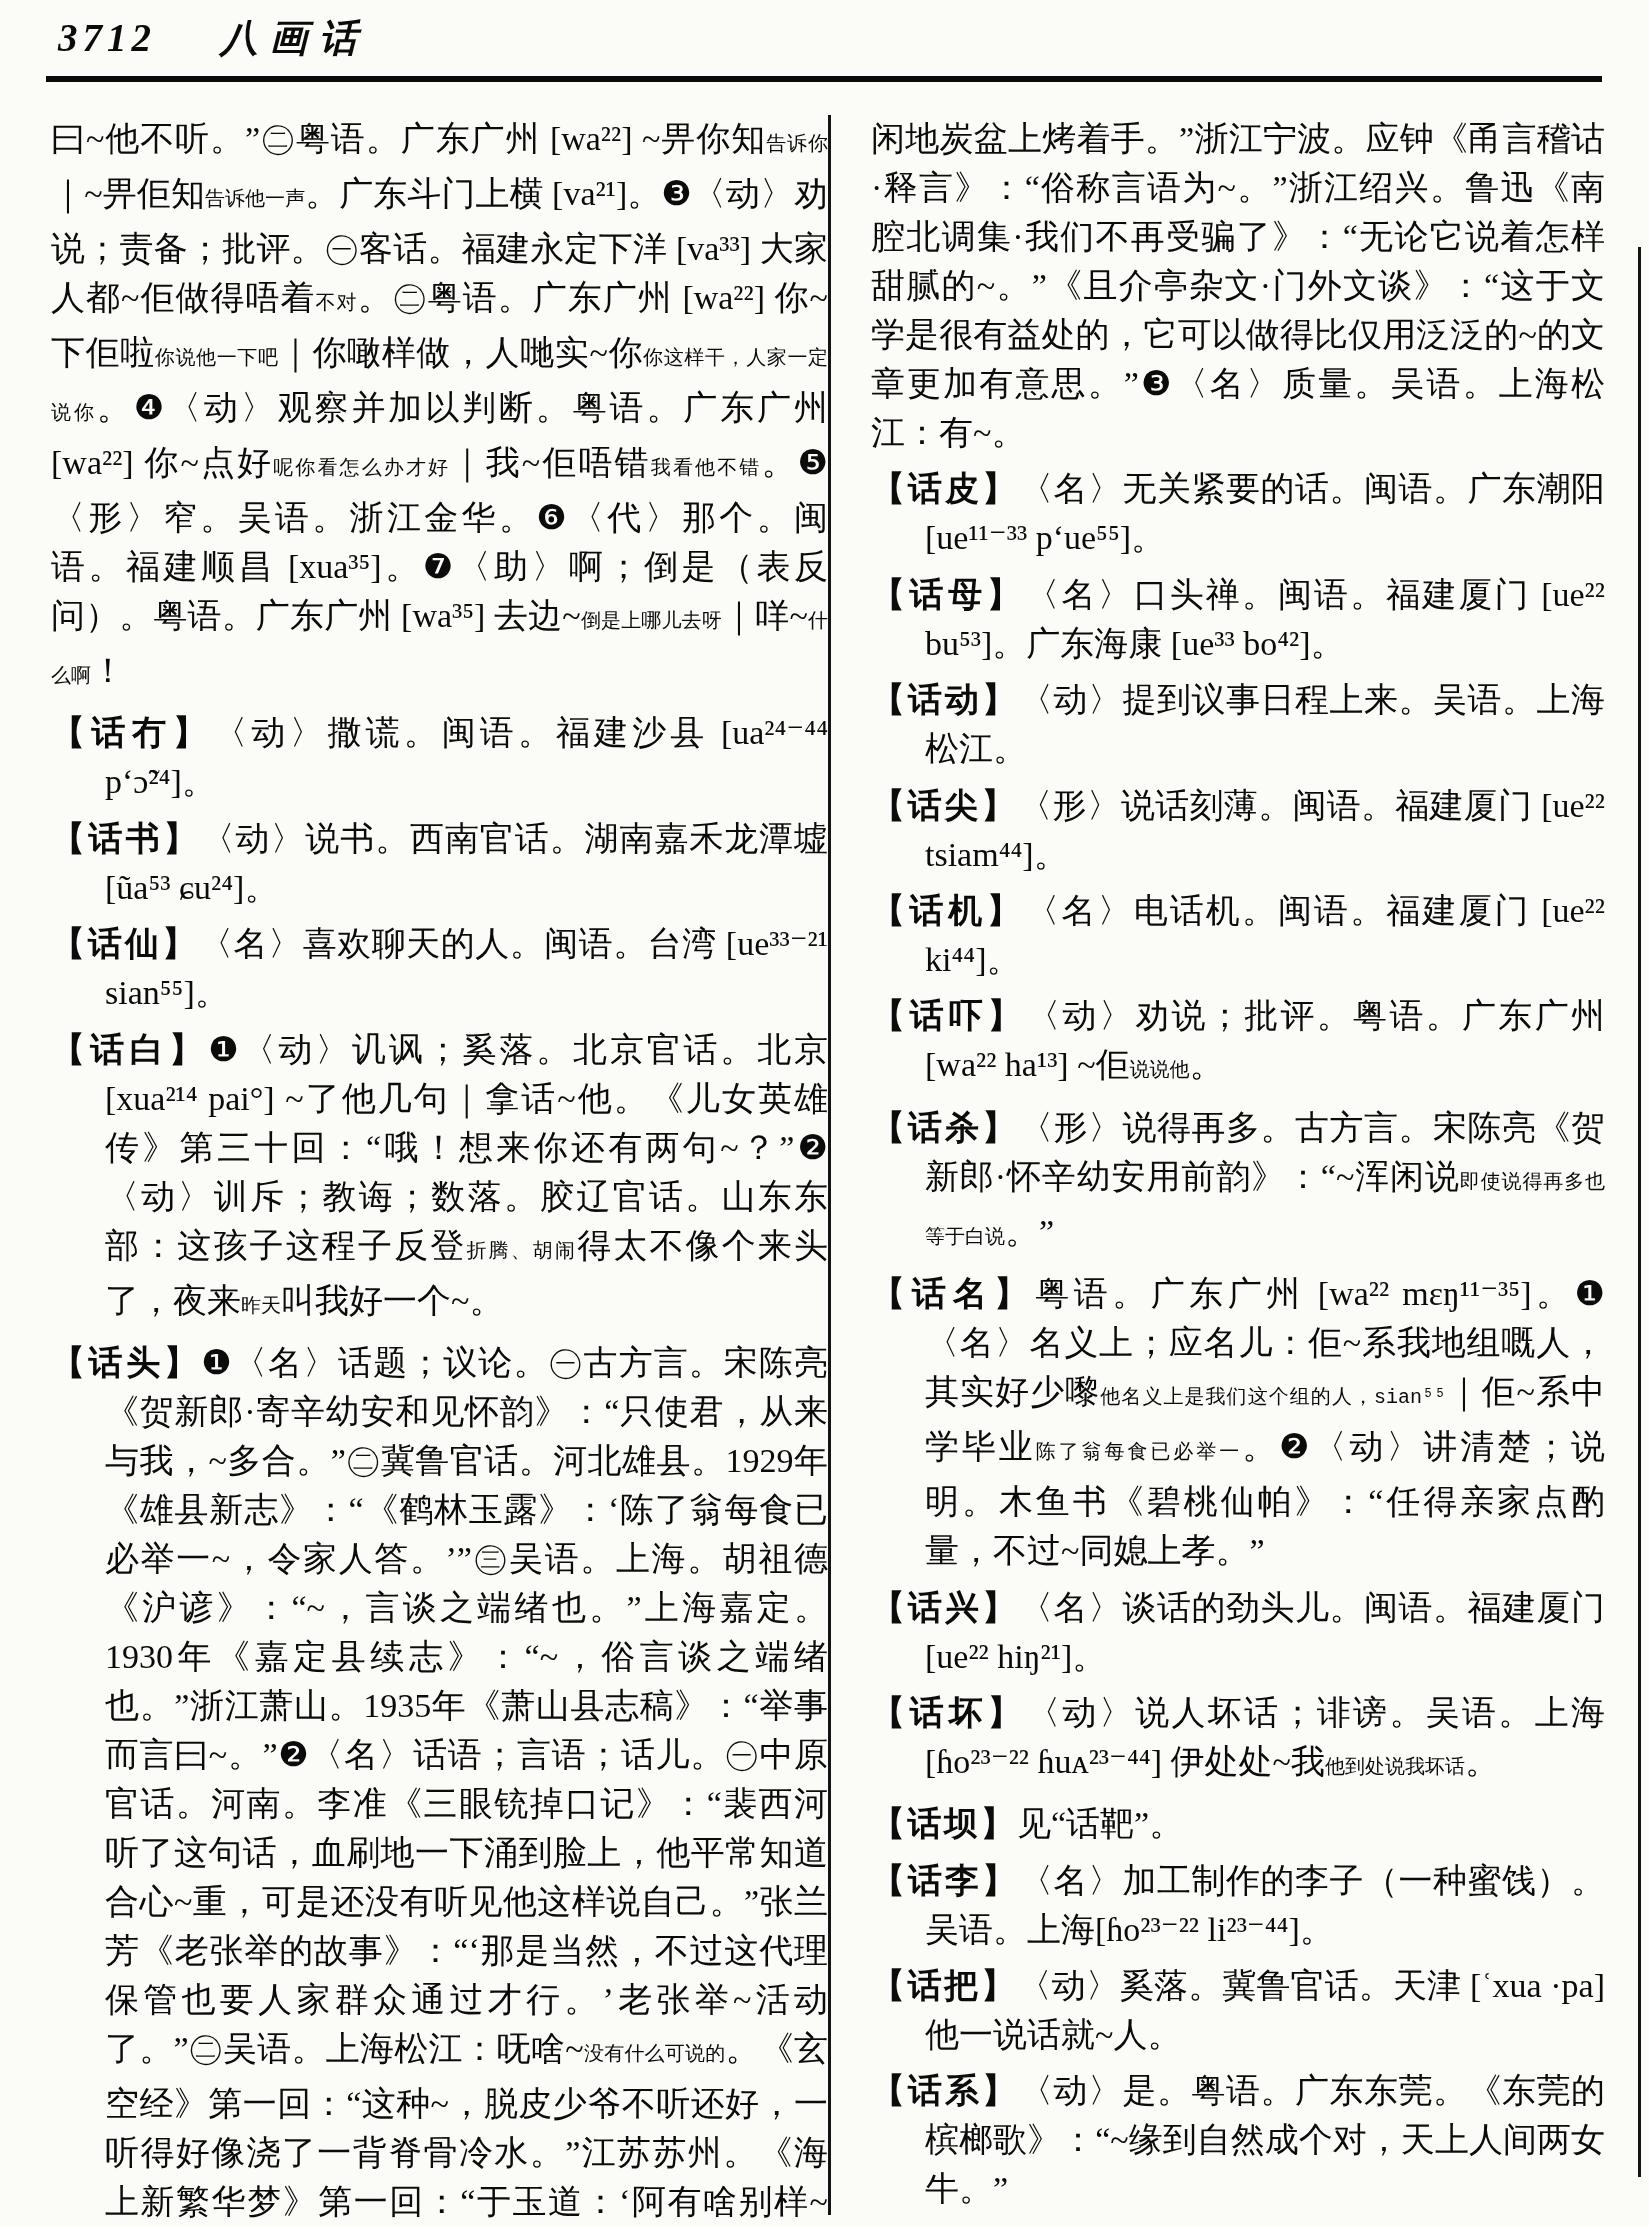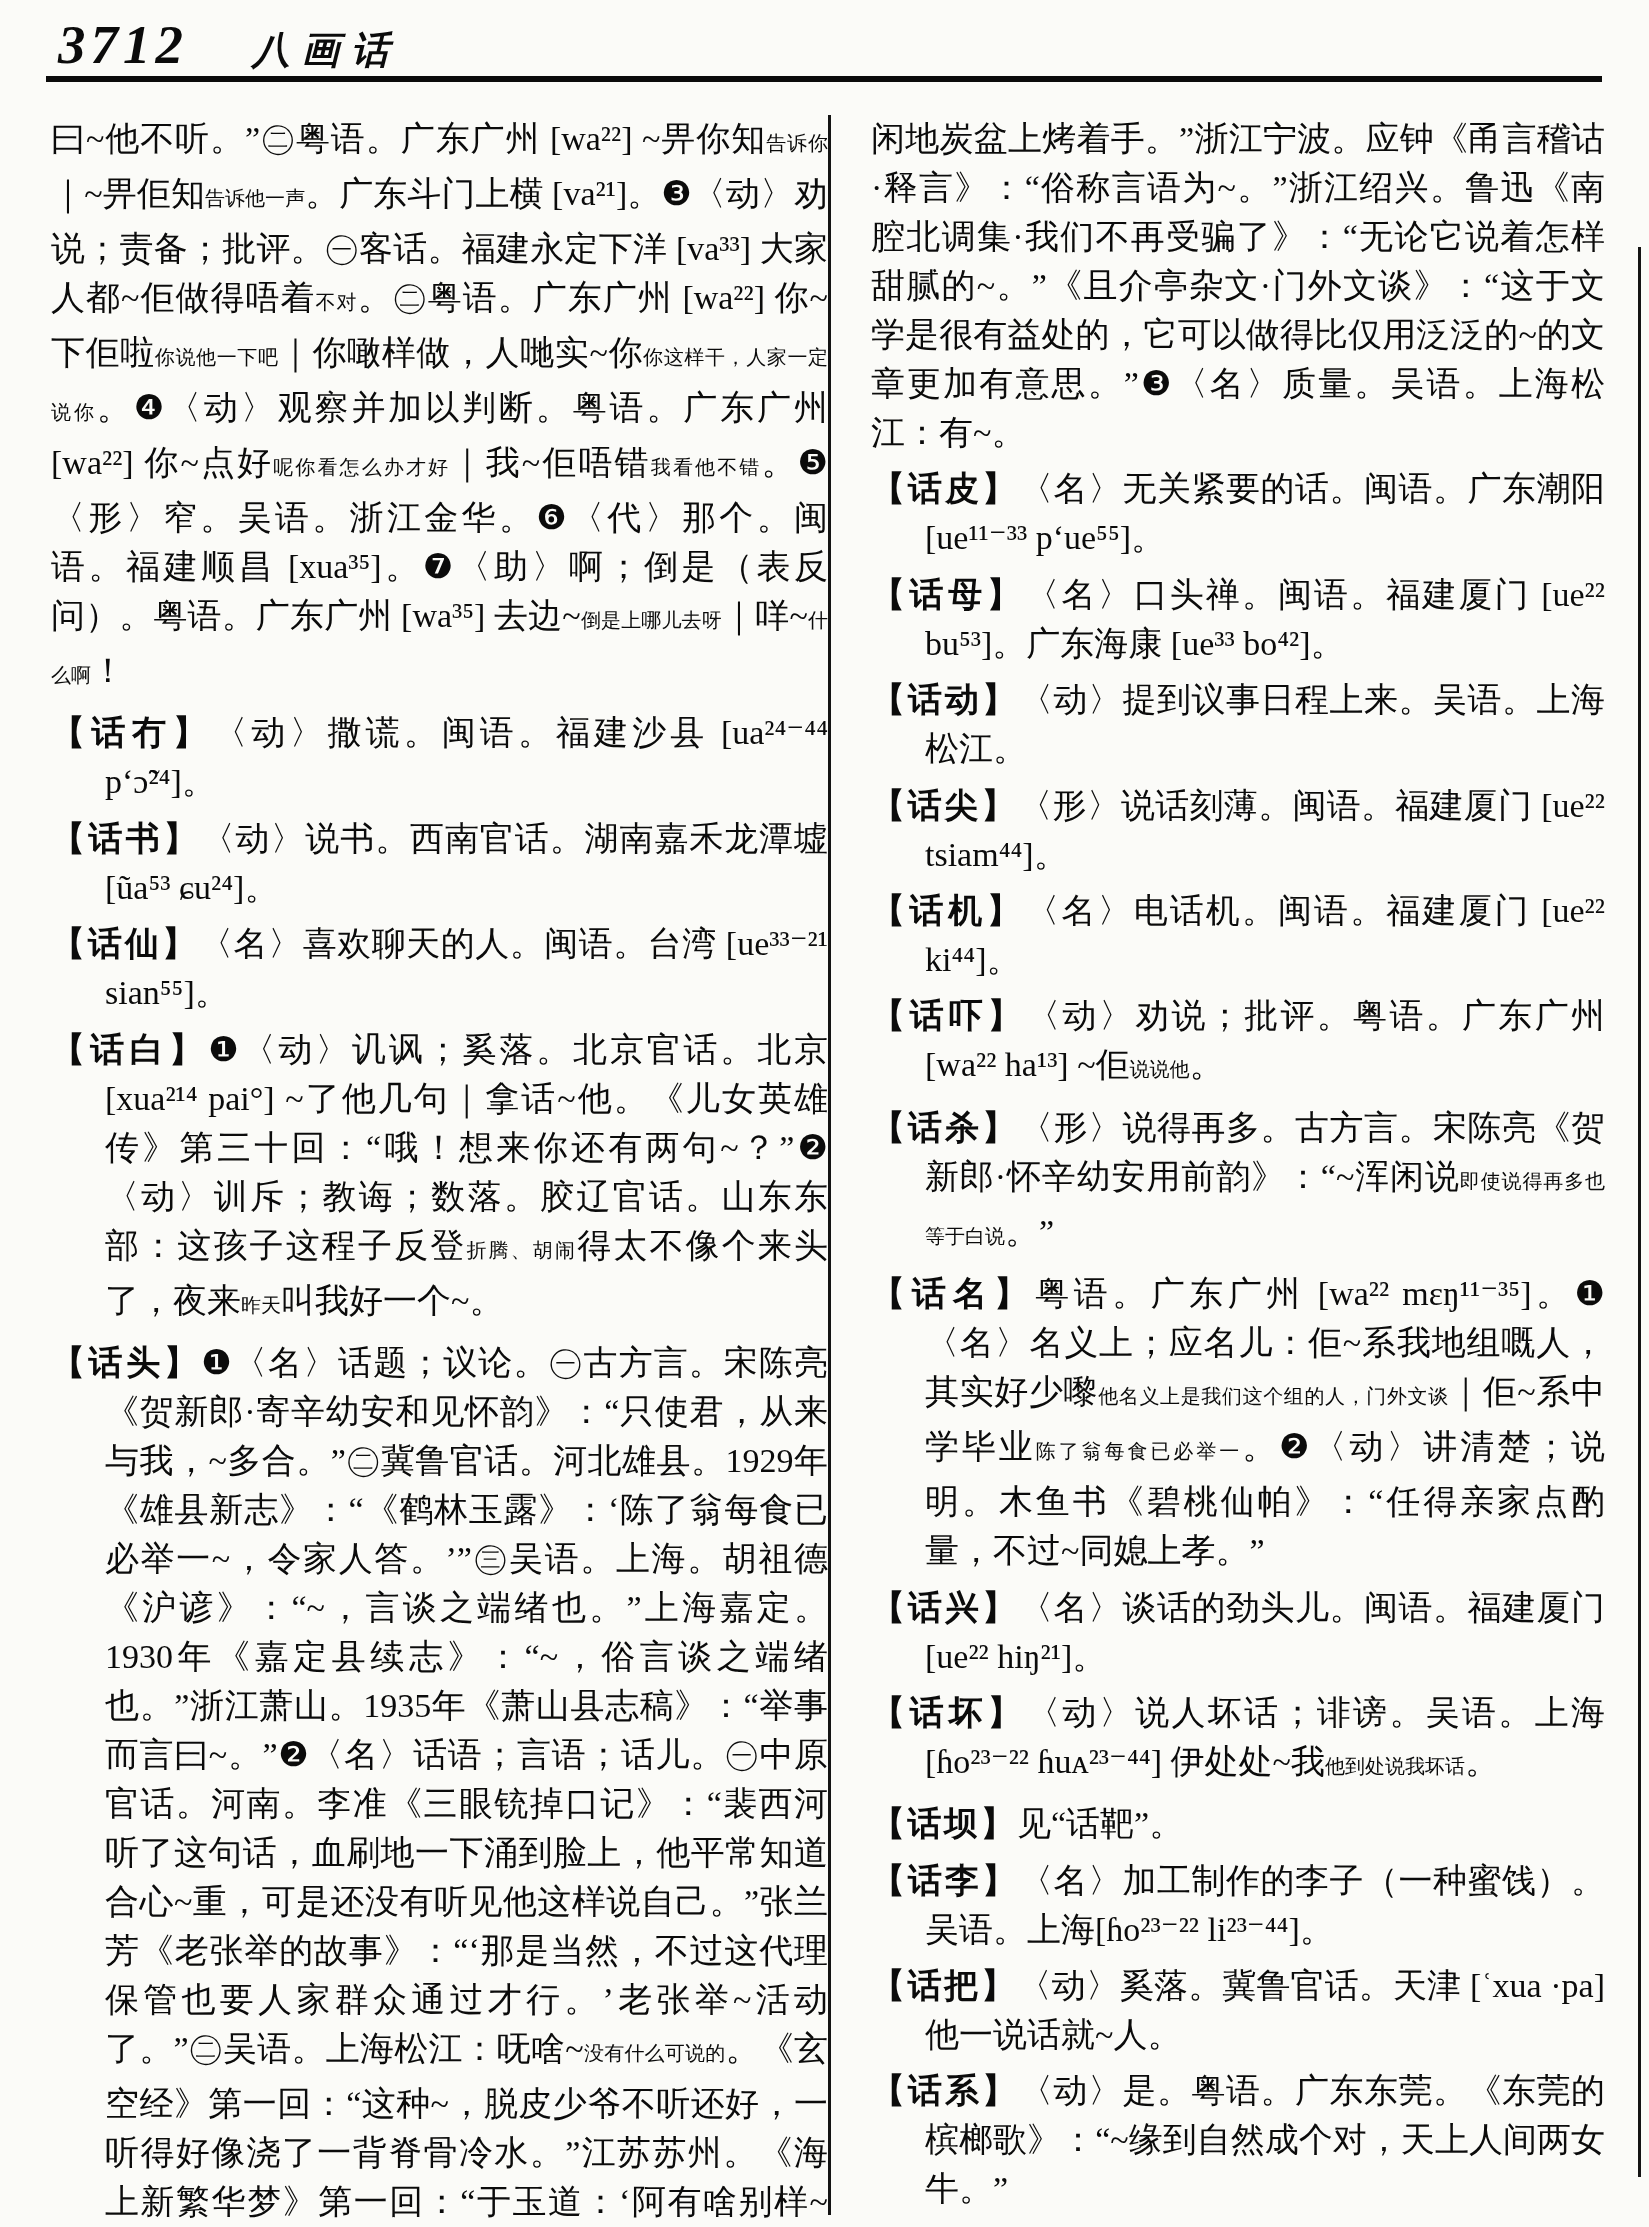--- a/index.html
+++ b/index.html
@@ -3,21 +3,21 @@
 <meta charset="utf-8">
 <style>
   html,body{margin:0;padding:0;}
   body{
     width:1650px;height:2227px;position:relative;
     background:#fbfbf8;color:#0b0b0b;
     font-family:"Liberation Serif","DejaVu Serif",serif;
     overflow:hidden;
   }
   .pagehdr{position:absolute;top:13.2px;left:58px;white-space:nowrap;}
-  .pagenum{font-size:55px;font-weight:bold;font-style:italic;letter-spacing:5px;}
+  .pagenum{font-size:39px;font-weight:bold;font-style:italic;letter-spacing:5px;}
   .sect{font-size:38px;font-weight:bold;margin-left:64px;letter-spacing:11.5px;font-style:italic;}
   .hdr-rule{position:absolute;top:76px;left:46px;width:1556px;height:5.8px;background:#0b0b0b;}
   .col{position:absolute;top:114px;font-size:34px;line-height:49px;text-align:justify;}
   .col-left{left:51px;width:777px;}
   .col-right{left:871px;width:734px;}
   .col p{margin:0 0 7.4px 0;}
   p.entry{padding-left:54px;text-indent:-54px;margin-top:5px;}
   p.cont{text-indent:0;}
   .head{font-weight:bold;letter-spacing:2.5px;}
   .small{font-size:20px;font-family:Liberation Mono, monospace;}
@@ -44,21 +44,21 @@
 <div class="divider"></div>
 <div class="col col-right" id="col-right">
     <p class="cont"><span>闲地炭盆上烤着手。”浙江宁波。应钟《甬言稽诂·释言》：“俗称言语为~。”浙江绍兴。鲁迅《南腔北调集·我们不再受骗了》：“无论它说着怎样甜腻的~。”《且介亭杂文·门外文谈》：“这于文学是很有益处的，它可以做得比仅用泛泛的~的文章更加有意思。”❸〈名〉质量。吴语。上海松江：有~。</span></p>
     <p class="entry"><span class="head">【话皮】</span><span>〈名〉无关紧要的话。闽语。广东潮阳[ue¹¹⁻³³ p‘ue⁵⁵]。</span></p>
     <p class="entry"><span class="head">【话母】</span><span>〈名〉口头禅。闽语。福建厦门 [ue²² bu⁵³]。广东海康 [ue³³ bo⁴²]。</span></p>
     <p class="entry"><span class="head">【话动】</span><span>〈动〉提到议事日程上来。吴语。上海松江。</span></p>
     <p class="entry"><span class="head">【话尖】</span><span>〈形〉说话刻薄。闽语。福建厦门 [ue²² tsiam⁴⁴]。</span></p>
     <p class="entry"><span class="head">【话机】</span><span>〈名〉电话机。闽语。福建厦门 [ue²² ki⁴⁴]。</span></p>
     <p class="entry"><span class="head">【话吓】</span><span>〈动〉劝说；批评。粤语。广东广州[wa²² ha¹³] ~佢</span><span class="small">说说他</span><span>。</span></p>
     <p class="entry"><span class="head">【话杀】</span><span>〈形〉说得再多。古方言。宋陈亮《贺新郎·怀辛幼安用前韵》：“~浑闲说</span><span class="small">即使说得再多也等于白说</span><span>。”</span></p>
-    <p class="entry"><span class="head">【话名】</span><span>粤语。广东广州 [wa²² mɛŋ¹¹⁻³⁵]。❶〈名〉名义上；应名儿：佢~系我地组嘅人，其实好少嚟</span><span class="small">他名义上是我们这个组的人，门外文谈</span><span>｜佢~系中学毕业</span><span class="small">陈了翁每食已必举一</span><span>。❷〈动〉讲清楚；说明。木鱼书《碧桃仙帕》：“任得亲家点酌量，不过~同媳上孝。”</span></p>
+    <p class="entry"><span class="head">【话名】</span><span>粤语。广东广州 [wa²² mɛŋ¹¹⁻³⁵]。❶〈名〉名义上；应名儿：佢~系我地组嘅人，其实好少嚟</span><span class="small">他名义上是我们这个组的人，sian⁵⁵</span><span>｜佢~系中学毕业</span><span class="small">陈了翁每食已必举一</span><span>。❷〈动〉讲清楚；说明。木鱼书《碧桃仙帕》：“任得亲家点酌量，不过~同媳上孝。”</span></p>
     <p class="entry"><span class="head">【话兴】</span><span>〈名〉谈话的劲头儿。闽语。福建厦门 [ue²² hiŋ²¹]。</span></p>
     <p class="entry"><span class="head">【话坏】</span><span>〈动〉说人坏话；诽谤。吴语。上海 [ɦo²³⁻²² ɦuᴀ²³⁻⁴⁴] 伊处处~我</span><span class="small">他到处说我坏话</span><span>。</span></p>
     <p class="entry"><span class="head">【话坝】</span><span>见“话靶”。</span></p>
     <p class="entry"><span class="head">【话李】</span><span>〈名〉加工制作的李子（一种蜜饯）。吴语。上海[ɦo²³⁻²² li²³⁻⁴⁴]。</span></p>
     <p class="entry"><span class="head">【话把】</span><span>〈动〉奚落。冀鲁官话。天津 [ʿxua ·pa] 他一说话就~人。</span></p>
     <p class="entry"><span class="head">【话系】</span><span>〈动〉是。粤语。广东东莞。《东莞的槟榔歌》：“~缘到自然成个对，天上人间两女牛。”</span></p>
   </div>
 <div class="edgeline"></div>
 
 

